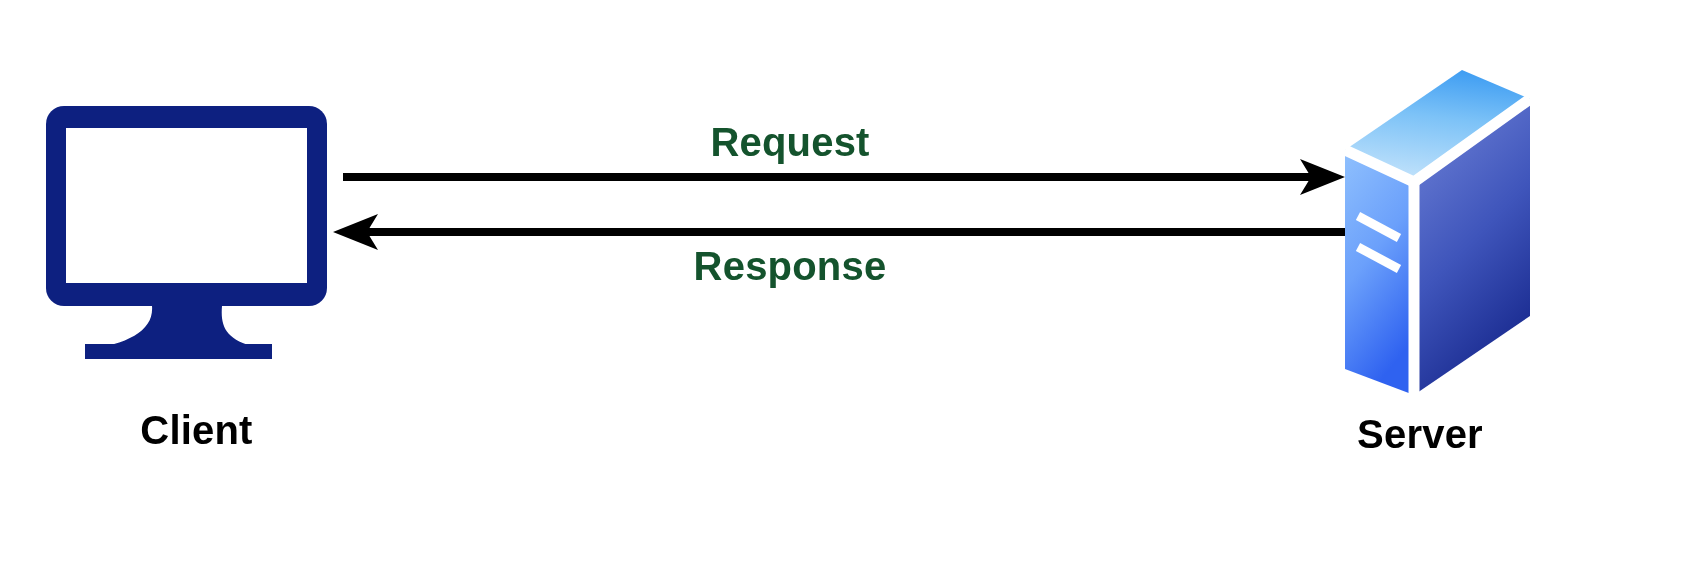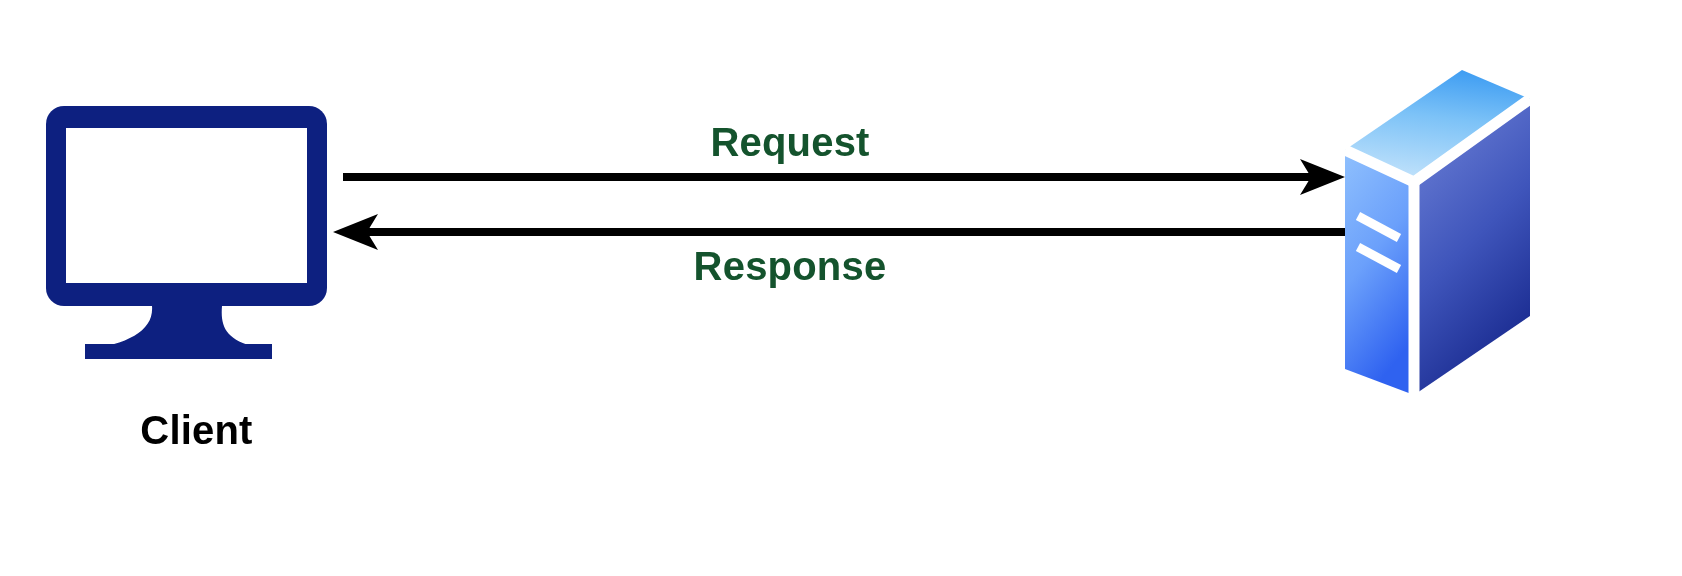--- a/index.html
+++ b/index.html
@@ -135,14 +135,15 @@
       <polygon points="333,232 378,214 367,232 378,250" fill="#000000"></polygon>
     </g>
   </svg>
 
   <div class="edge-label" id="request-label">Request</div>
 
   <div class="edge-label" id="response-label">Response</div>
 
   <div class="node-label" id="client-label">Client</div>
 
+  <div class="node-label" id="server-label">Server</div>
 
 </div>
 
 </body></html>

